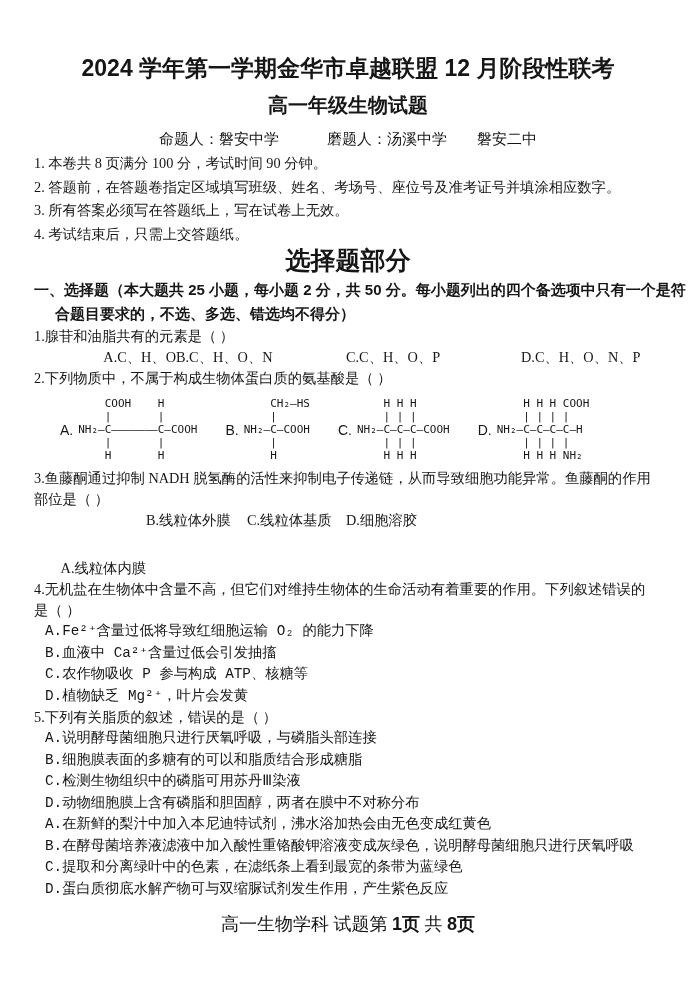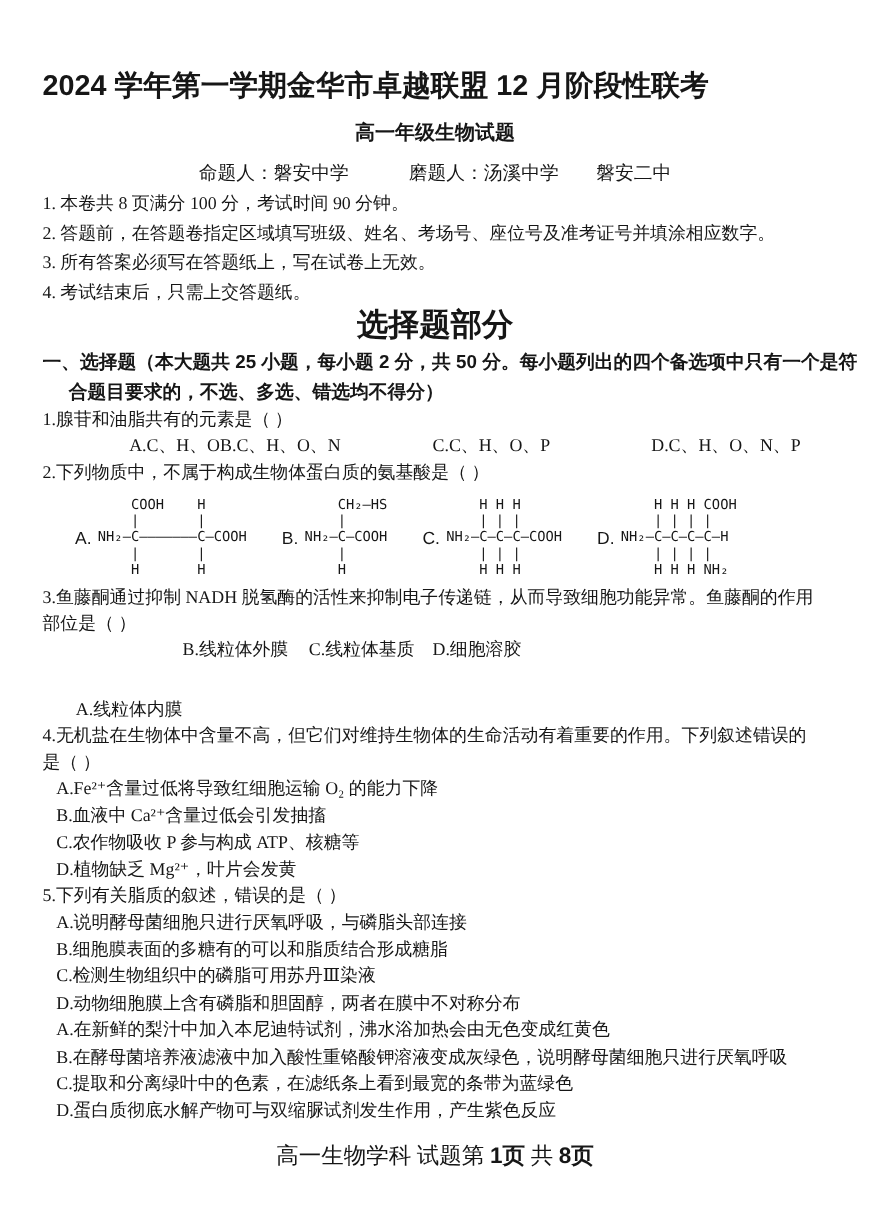--- a/index.html
+++ b/index.html
@@ -4,26 +4,26 @@
 <style>
   html,body{margin:0;padding:0;background:#fff;}
   .page{
     width:696px;height:983px;box-sizing:border-box;
     padding:52px 34px 0 34px;
     background:#fff;color:#161616;
     font-family:"Liberation Serif","DejaVu Serif",serif;
     font-size:14.3px;overflow:hidden;
   }
   .title{
-    text-align:left;font-family:"Liberation Sans","DejaVu Sans",sans-serif;
+    text-align:center;font-family:"Liberation Sans","DejaVu Sans",sans-serif;
     font-weight:bold;font-size:23px;line-height:32px;margin:0 0 10px 0;
   }
   .subtitle{
     text-align:center;font-family:Liberation Mono, monospace;
-    font-weight:bold;font-size:16px;line-height:26px;margin:0 0 8px 0;
+    font-weight:bold;font-size:20px;line-height:26px;margin:0 0 8px 0;
   }
   .setters{text-align:center;font-size:15px;line-height:22px;margin-bottom:2px;}
   .setters .gap-lg{margin-left:48px;}
   .setters .gap-sm{margin-left:30px;}
   .notice-heading{
     font-family:"Liberation Sans","DejaVu Sans",sans-serif;
     font-weight:bold;font-size:14.3px;line-height:22px;
   }
   .notice-item{line-height:23.5px;white-space:nowrap;}
   .part-title{
@@ -36,21 +36,21 @@
   }
   .instruction.cont{padding-left:21px;}
   .stem{line-height:21px;white-space:nowrap;}
   .opt-row{display:flex;margin-left:11px;line-height:21px;white-space:nowrap;}
   .opt-row .w1{display:inline-block;width:131px;flex-shrink:0;text-align:right;}
   .opt-row .w2{display:inline-block;width:170px;flex-shrink:0;}
   .opt-row .w3{display:inline-block;width:175px;flex-shrink:0;}
   .opt-row3 .w1{width:101px;margin-top:48px;}
   .opt-row3 .w2{width:101px;}
   .opt-row3 .w3{width:99px;}
-  .opt-col{margin-left:11px;line-height:21.5px;white-space:nowrap;}
+  .opt-col{margin-left:11px;line-height:21.5px;white-space:nowrap;font-family:Liberation Mono, monospace;}
   .structures{display:flex;align-items:center;gap:28px;margin:8px 0 6px 26px;}
   .struct{display:flex;align-items:center;gap:5px;}
   .struct-label{
     font-family:"Liberation Sans","DejaVu Sans",sans-serif;
     font-size:14px;align-self:center;
   }
   .struct-art{
     margin:0;font-family:"DejaVu Sans Mono",monospace;
     font-size:11px;line-height:13px;white-space:pre;
   }

